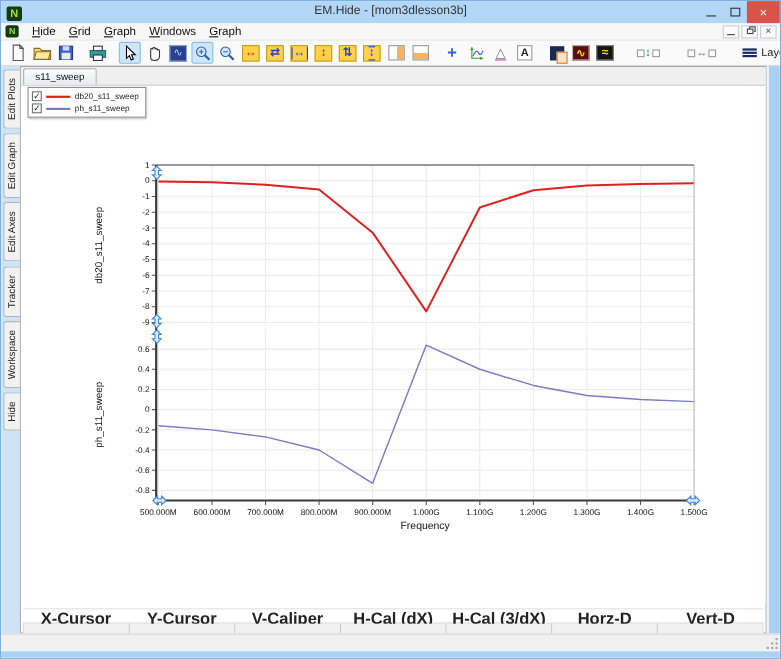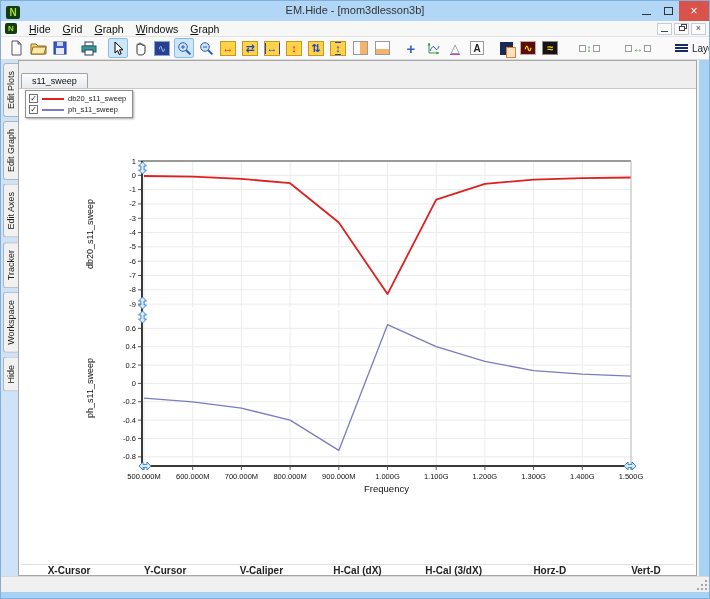--- a/index.html
+++ b/index.html
@@ -63,35 +63,35 @@
   .layico div{width:13px;height:2px;background:#1a2a66;}
   .laytxt{font-size:10px;color:#222;}
   
   .bodyrow{flex:1 1 auto;display:flex;min-height:0;}
   .sidestrip{width:17px;background:#cfe3f6;flex:0 0 auto;display:flex;flex-direction:column;align-items:flex-end;padding-top:3px;}
   .side-tab{writing-mode:vertical-rl;transform:rotate(180deg);background:#f1f1f1;border:1px solid #aeb6bd;border-left:none;
     border-radius:0 3px 3px 0;font-size:9px;color:#222;padding:7px 1px;margin-bottom:4px;width:15px;text-align:center;
     display:flex;align-items:center;justify-content:center;}
   .maincol{flex:1 1 auto;display:flex;flex-direction:column;background:#fff;border:1px solid #a6a6a6;min-width:0;}
   .rightedge{width:12px;flex:0 0 auto;background:#a9d1f2;border-left:2px solid #eef4fa;}
-  .tabstrip{height:28px;background:#efefef;border-bottom:1px solid #c8c8c8;display:flex;align-items:flex-end;padding-left:2px;flex:0 0 auto;}
+  .tabstrip{height:17px;background:#efefef;border-bottom:1px solid #c8c8c8;display:flex;align-items:flex-end;padding-left:2px;flex:0 0 auto;}
   .doc-tab{font-size:9px;color:#111;background:linear-gradient(#fcfcfc,#e8eaee);border:1px solid #9aa4b0;border-bottom:none;
     padding:2px 10px 2px 10px;border-radius:2px 2px 0 0;min-width:55px;text-align:left;}
   .canvas{position:relative;flex:0 0 auto;height:471px;background:#fff;overflow:hidden;}
   .legend{position:absolute;left:6px;top:1px;z-index:2;background:#fff;border:1px solid #8f8f8f;
     box-shadow:1px 1px 2px rgba(0,0,0,.35);padding:2px 6px 2px 3px;}
   .legrow{display:flex;align-items:center;height:11px;gap:4px;}
   .cbx{width:9px;height:9px;border:1px solid #707070;background:#fff;font-size:8px;line-height:8px;color:#111;text-align:center;}
   .swatch{width:22px;height:2px;}
   .leglab{font-size:7.5px;color:#222;white-space:nowrap;}
   .gap{height:4px;flex:0 0 auto;}
   
   .cursor-table{flex:0 0 auto;margin:0 2px 1px 2px;border-top:1px solid #e0e0e0;}
   .cthead{display:flex;height:12px;}
-  .cth{flex:1;text-align:center;font-size:10px;font-weight:600;color:#222;}
+  .cth{flex:1;text-align:center;font-size:15px;font-weight:600;color:#222;}
   .ctrow{display:flex;height:13px;background:#f1f1f1;border:1px solid #dadada;}
   .ctc{flex:1;border-right:1px solid #c9c9c9;background:#f1f1f1;}
   .ctc:last-child{border-right:none;}
   
   .statusbar{height:16px;background:#f0f0f0;border-top:1px solid #d8d8d8;position:relative;flex:0 0 auto;}
   .grip{position:absolute;right:3px;bottom:3px;width:1px;height:1px;}
   .grip::before{content:"";position:absolute;width:2px;height:2px;background:#a5a5a5;
     box-shadow:-8px 0 #a5a5a5,-4px 0 #a5a5a5,0 0 #a5a5a5,-4px -4px #a5a5a5,0 -4px #a5a5a5,0 -8px #a5a5a5;}
   .bottomedge{height:6px;background:#a9d1f2;flex:0 0 auto;}
   svg text{font-family:"Liberation Sans","DejaVu Sans",sans-serif;}

